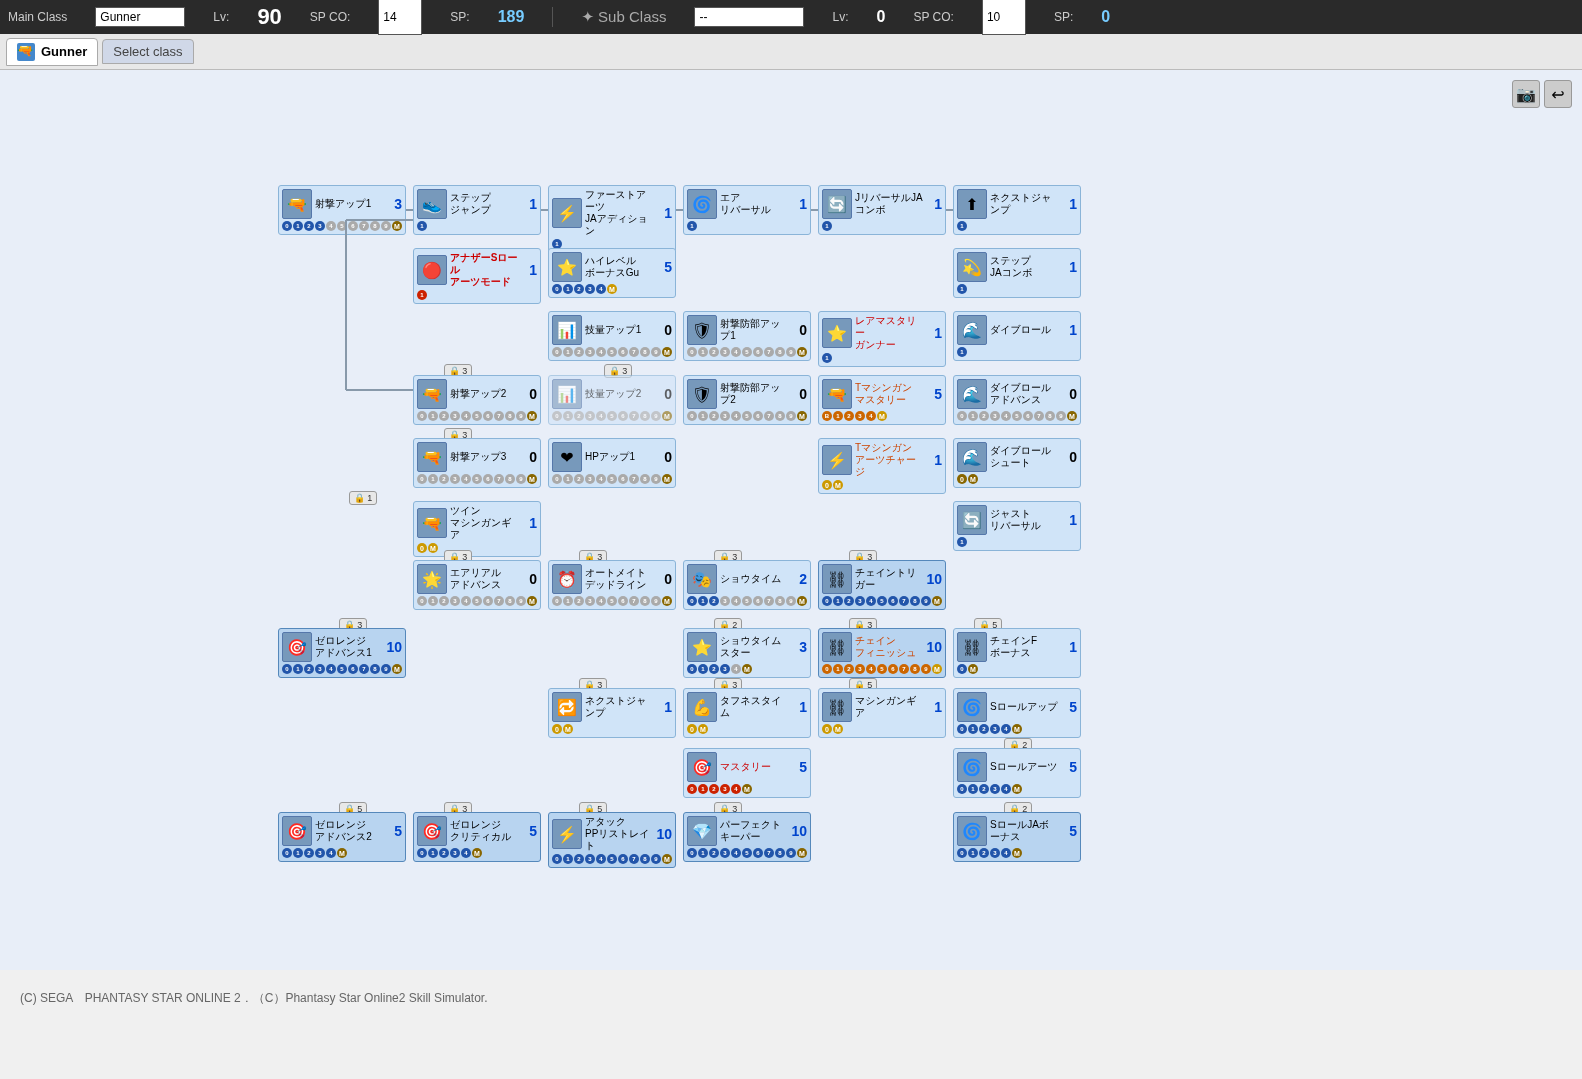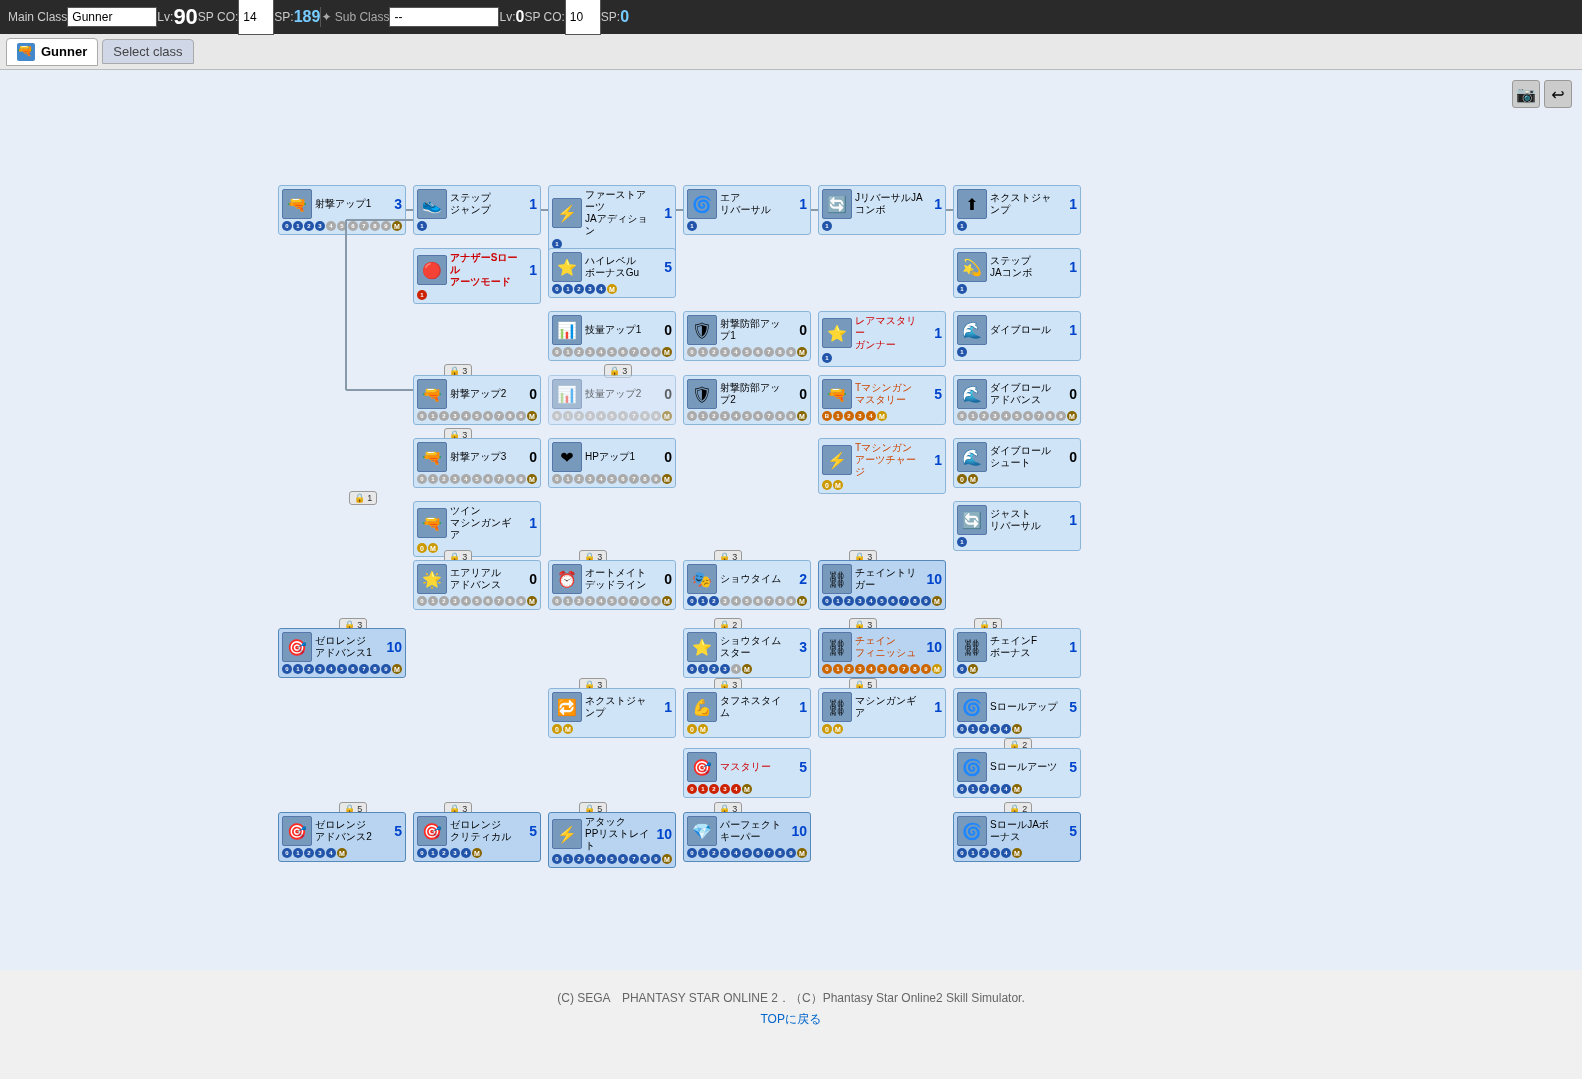--- a/index.html
+++ b/index.html
@@ -5,44 +5,44 @@
     * { box-sizing: border-box; margin: 0; padding: 0; }
     body { background: #f0f0f0; font-family: 'MS PGothic', 'Meiryo', sans-serif; font-size: 11px; min-width: 1582px; }
 
     
     #topbar {
       background: #2a2a2a;
       color: #fff;
       display: flex;
       align-items: center;
       padding: 4px 8px;
-      gap: 0;
+      gap: 28px;
       height: 34px;
     }
     .topbar-label { font-size: 12px; color: #ccc; }
     .topbar-input {
       background: #fff;
       color: #000;
       border: 1px solid #555;
       padding: 2px 4px;
       font-size: 12px;
       width: 90px;
     }
     .topbar-lv { font-size: 22px; font-weight: bold; color: #fff; }
     .topbar-spco-label { font-size: 12px; color: #ccc; }
     .topbar-spco-input {
       background: #fff;
       border: 1px solid #555;
       padding: 10px 4px;
       font-size: 12px;
-      width: 36px;
+      width: 44px;
     }
     .topbar-sp { font-size: 16px; font-weight: bold; color: #7cf; }
     .topbar-divider { width: 1px; background: #555; height: 20px; }
-    .sub-prefix { color: #aaa; font-size: 12px; }
+    .sub-prefix { color: #aaa; font-size: 15px; }
 
     
     #tabbar {
       background: #e8e8e8;
       border-bottom: 1px solid #bbb;
       display: flex;
       align-items: center;
       padding: 4px 6px;
       gap: 4px;
       height: 36px;
@@ -189,21 +189,20 @@
       font-size: 9px;
       color: #333;
       display: flex;
       align-items: center;
       gap: 2px;
     }
     .prereq-badge .lock-icon { font-size: 9px; }
 
     
     #footer {
-      text-align: center;
       padding: 20px;
       color: #666;
       font-size: 12px;
     }
     #footer a { color: #0066cc; text-decoration: none; }
     #footer .top-link { color: #0066cc; display: block; margin-top: 4px; }
   </style>
 </head>
 <body>
 
@@ -1049,14 +1048,13 @@
       <line x1="330" y1="140" x2="397" y2="140" stroke="#8899aa" stroke-width="2"></line>
       <line x1="330" y1="310" x2="397" y2="310" stroke="#8899aa" stroke-width="2"></line>
     </svg>
 
   </div>
 
 </div>
 
 <div id="footer">
   <span>(C) SEGA　PHANTASY STAR ONLINE 2．（C）Phantasy Star Online2 Skill Simulator.</span>
-  <a href="#" class="top-link">TOPに戻る</a>
 </div>
 
 </body></html>

